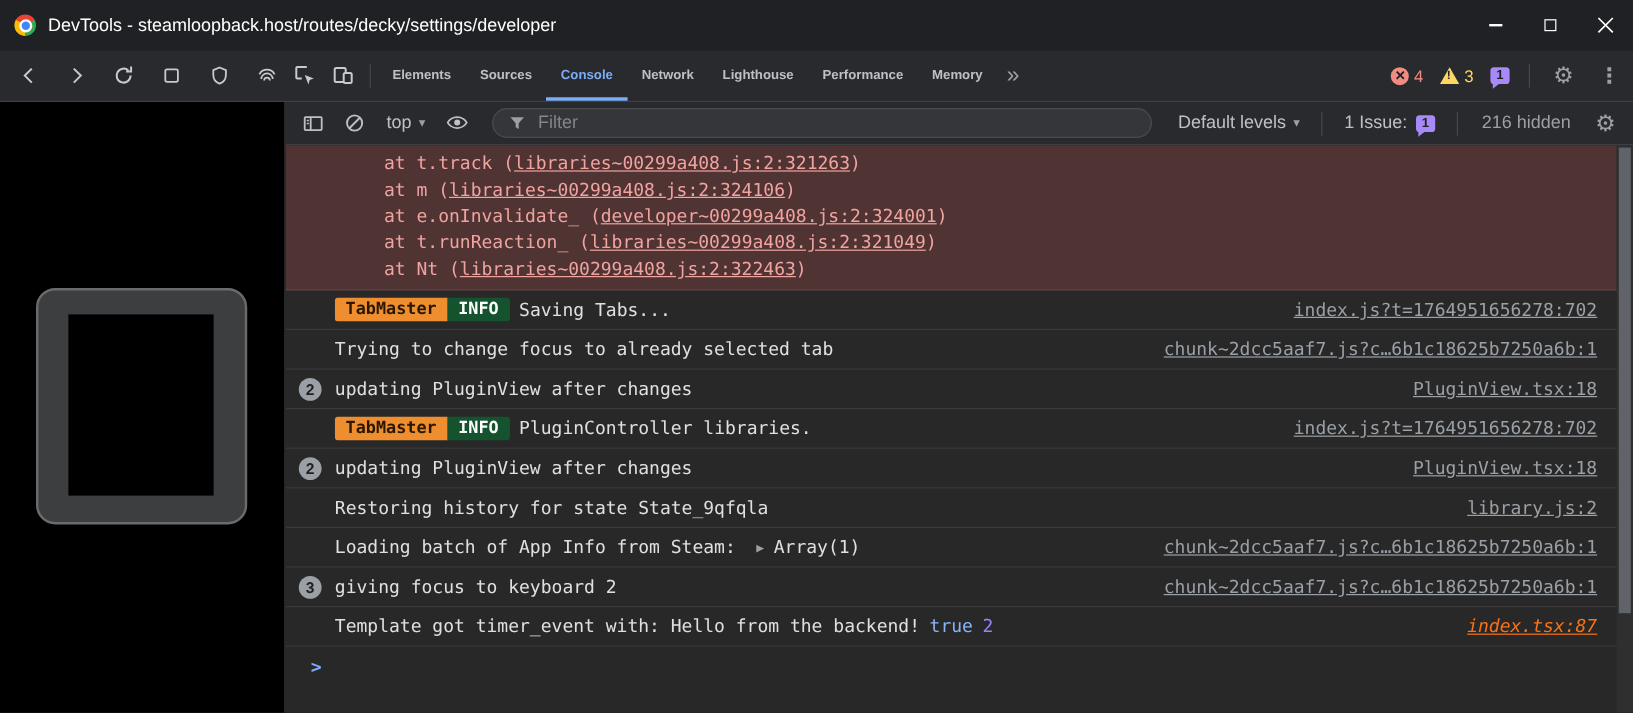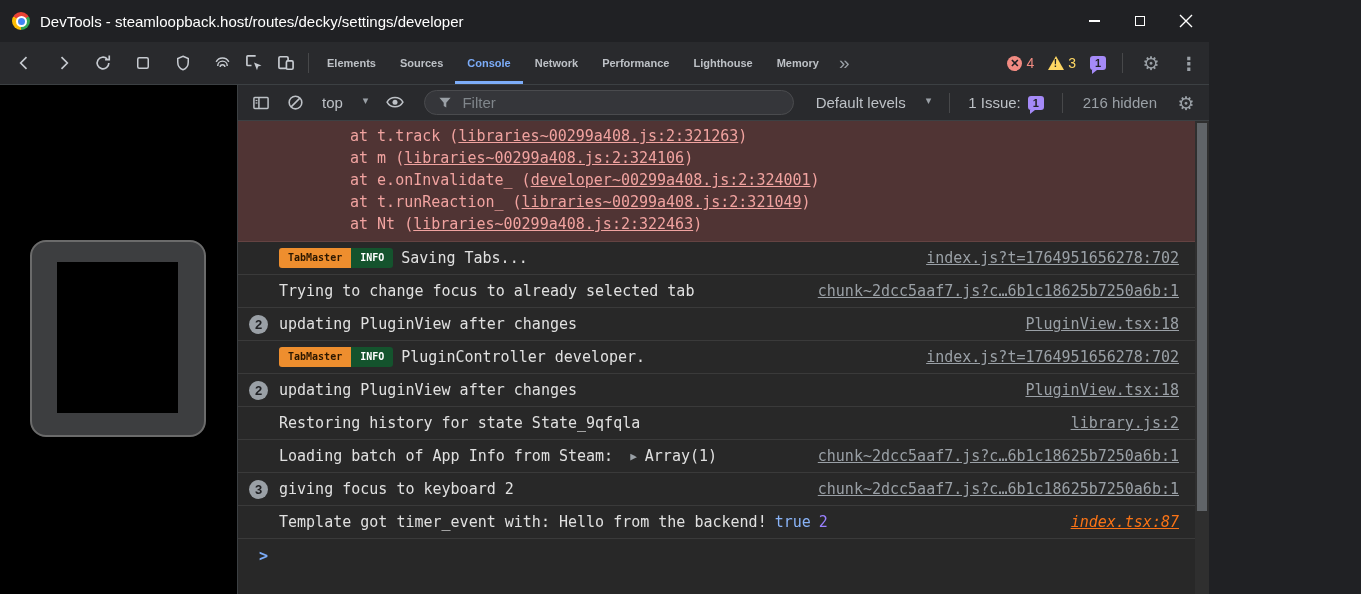--- a/index.html
+++ b/index.html
@@ -1,18 +1,18 @@
 <!DOCTYPE html>
 <html><head>
 <meta charset="utf-8">
 <style>
   * { box-sizing: border-box; margin: 0; padding: 0; }
   html,body { width:1361px; height:594px; overflow:hidden; }
   body { font-family:"Liberation Sans", sans-serif; background:#202124; }
-  .app { width:1209px; height:594px; display:flex; flex-direction:column; }
+  .app { width:1361px; height:594px; display:flex; flex-direction:column; }
 
   
   .titlebar { height:42px; background:#202124; display:flex; align-items:center; padding-left:12px; gap:10px; flex-shrink:0; }
   .chrome-logo { width:18px; height:18px; border-radius:50%; flex-shrink:0;
     background:conic-gradient(from -60deg, #ea4335 0 120deg, #34a853 120deg 240deg, #fbbc05 240deg 360deg); position:relative; }
   .chrome-logo::after { content:""; position:absolute; inset:3.5px; background:#4285f4; border:2px solid #fff; border-radius:50%; }
   .titlebar-title { color:#ffffff; font-size:15px; white-space:nowrap; }
   .win-controls { margin-left:auto; display:flex; height:100%; }
   .win-btn { width:46px; height:100%; display:flex; align-items:center; justify-content:center; color:#fff; cursor:default; }
   .min-glyph { display:block; width:11px; height:1.5px; background:#fff; }
@@ -44,41 +44,41 @@
   .body { flex:1; display:flex; min-height:0; }
   .page-pane { width:238px; flex-shrink:0; background:#000; border-right:1px solid #3c4043; position:relative; }
   .app-tile { position:absolute; left:30px; top:155px; width:176px; height:197px; background:#3d3e40; border:2px solid #6b6b6b; border-radius:16px; }
   .app-tile-img { position:absolute; left:25px; top:20px; width:121px; height:151px; background:#000; }
 
   .dtpane { flex:1; display:flex; flex-direction:column; min-width:0; }
 
   
   .ctoolbar { height:36px; background:#292a2d; border-bottom:1px solid #3c4043; display:flex; align-items:center; padding:0 8px; gap:4px; flex-shrink:0; }
   .tool-btn { width:30px; height:28px; display:flex; align-items:center; justify-content:center; color:#bdc1c6; border-radius:4px; flex-shrink:0; }
-  .ctx-select { display:flex; gap:20px; color:#bdc1c6; font-size:15px; padding:0 8px; white-space:nowrap; }
+  .ctx-select { display:flex; align-items:center; gap:6px; color:#bdc1c6; font-size:15px; padding:0 8px; white-space:nowrap; }
   .caret { color:#9aa0a6; font-size:11px; font-family:"DejaVu Sans", sans-serif; }
   .filter-pill { flex:1; height:25px; border-radius:13px; background:#35363a; border:1px solid #4a4b4e; display:flex; align-items:center; gap:9px; padding:0 12px; margin:0 10px; min-width:0; }
   .filter-pill input { flex:1; background:transparent; border:none; outline:none; color:#e8eaed; font-size:15px; font-family:"Liberation Sans", sans-serif; min-width:0; }
   .filter-pill input::placeholder { color:#80868b; }
   .issues-group { display:flex; align-items:center; gap:7px; color:#bdc1c6; font-size:15px; padding:0 8px; white-space:nowrap; }
   .hidden-label { color:#9aa0a6; font-size:15px; padding:0 10px; white-space:nowrap; }
 
   
   .console { position:relative; flex:1; background:#282828; font-family:"DejaVu Sans Mono", monospace; font-size:15px; color:#e0e0e0; overflow:hidden; }
   .stack-block { background:#503434; border-bottom:1px solid #644342; padding:4px 30px 6px 82px; color:#f1a3a0; }
-  .stack-line { line-height:22px; white-space:pre;margin-left:30px; }
+  .stack-line { line-height:22px; white-space:pre; }
   .stack-line a { color:#f1a3a0; text-decoration:underline; }
   .log-row { display:flex; align-items:center; height:33px; border-bottom:1px solid #3a3a3a; padding-right:30px; }
   .gutter { width:41px; flex-shrink:0; display:flex; justify-content:center; }
   .count-badge { min-width:19px; height:19px; border-radius:10px; background:#9aa0a6; color:#202124; font-size:13px; font-weight:bold; display:flex; align-items:center; justify-content:center; padding:0 4px; font-family:"Liberation Sans", sans-serif; }
   .msg { flex:1; display:flex; align-items:center; gap:8px; white-space:pre; overflow:hidden; min-width:0; }
   .src { margin-left:14px; color:#9aa0a6; text-decoration:underline; white-space:nowrap; flex-shrink:0; }
   .src.blue { color:#f97316;font-style:italic; }
   .badge-pair { display:flex; align-items:center; }
-  .log-badge { font-weight:bold; font-size:10px; line-height:20px; padding:0 9px; font-family:"DejaVu Sans Mono", monospace; }
+  .log-badge { font-weight:bold; font-size:14px; line-height:20px; padding:0 9px; font-family:"DejaVu Sans Mono", monospace; }
   .b-orange { background:#ee8e2e; color:#2b1700; border-radius:3px 0 0 3px; }
   .b-green { background:#14532d; color:#ffffff; border-radius:0 3px 3px 0; }
   .bool-val { color:#8ab4f8; }
   .num-val { color:#9980ff; }
   .preview-arrow { color:#9aa0a6; font-size:11px; }
   .prompt-row { display:flex; align-items:center; height:33px; padding-left:21px; color:#7cacf8; font-weight:bold; }
 
   
   .vscroll { position:absolute; top:0; right:0; width:14px; height:100%; background:#2f2f2f; }
   .vscroll-thumb { position:absolute; top:2px; left:2px; width:10px; height:82%; background:#606468; }
@@ -155,22 +155,22 @@
           <rect x="12.5" y="9.5" width="8" height="10" rx="1.5" fill="#292a2d" stroke-width="2"></rect>
         </svg>
     </div>
     <div class="vdiv"></div>
 
     <div class="tabs">
       <div class="tab">Elements</div>
       <div class="tab">Sources</div>
       <div class="tab active">Console</div>
       <div class="tab">Network</div>
+      <div class="tab">Lighthouse</div>
       <div class="tab">Performance</div>
-      <div class="tab">Lighthouse</div>
       <div class="tab">Memory</div>
       <div class="more-tabs">»</div>
     </div>
 
     <div class="badges">
       <div class="badge-pairwrap">
         <span class="err-ico">✕</span>
         <span class="err-count">4</span>
       </div>
       <div class="badge-pairwrap">
@@ -287,21 +287,21 @@
           <a class="src">PluginView.tsx:18</a>
         </div>
 
         <div class="log-row">
           <div class="gutter"></div>
           <div class="msg">
             <span class="badge-pair">
               <span class="log-badge b-orange">TabMaster</span>
               <span class="log-badge b-green">INFO</span>
             </span>
-            <span>PluginController developer.</span>
+            <span>PluginController libraries.</span>
           </div>
           <a class="src">index.js?t=1764951656278:702</a>
         </div>
 
         <div class="log-row">
           <div class="gutter">
             <span class="count-badge">2</span>
           </div>
           <div class="msg">
             <span>updating PluginView after changes</span>

